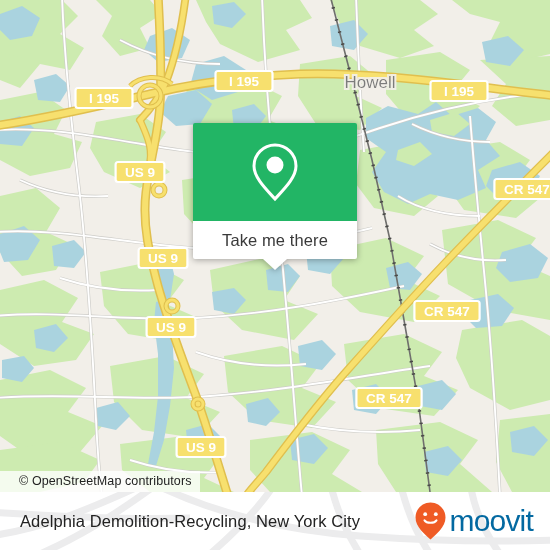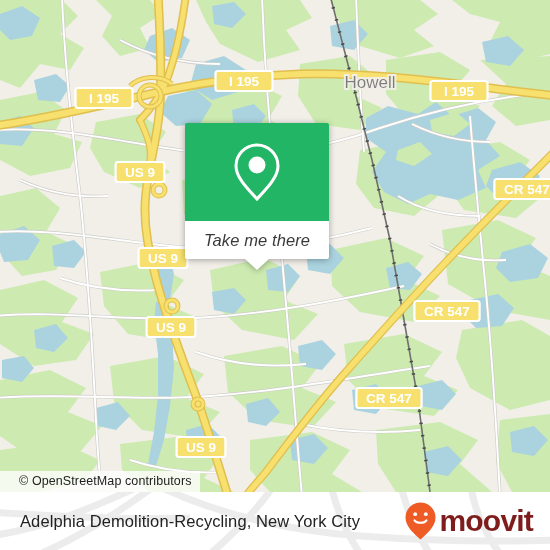--- a/index.html
+++ b/index.html
@@ -25,25 +25,24 @@
   #attrib {
     position:absolute; left:0; bottom:0;
     background:rgba(255,255,255,0.78);
     padding:2px 8px 3px 19px;
     font-size:12.5px; color:#222; letter-spacing:0.1px;
     line-height:16px; white-space:nowrap;
   }
 
   
   #popup {
-    position:absolute; left:185px; top:123px;
-    width:144px;
+    position:absolute; left:193px; top:123px;
+    width:164px;
     filter:drop-shadow(0 1px 3px rgba(0,0,0,0.33));
     z-index:40;
-    font-style:italic;
   }
   #popup-head {
     height:98px; background:#22b565;
     display:flex; align-items:center; justify-content:center;
     border-radius:2px 2px 0 0;
   }
   #popup-body {
     height:38px; background:#fff;
     display:flex; align-items:center; justify-content:center;
     border-radius:0 0 2px 2px;
@@ -70,21 +69,21 @@
   #footer-title {
     position:relative; z-index:2;
     margin-left:20px;
     font-size:16.5px; color:#222; letter-spacing:0.1px; white-space:nowrap;
   }
   #brand {
     position:absolute; right:17px; top:50%; transform:translateY(-50%);
     z-index:2; display:flex; align-items:center; gap:2px;
   }
   #brand-wordmark {
-    font-size:30px; font-weight:bold; color:#7f1d1d;
+    font-size:30px; font-weight:normal; color:#0369a1;
     letter-spacing:-0.8px; line-height:1;
   }
 </style>
 </head>
 <body>
 
 <div id="app">
 
   <div id="map">
 

